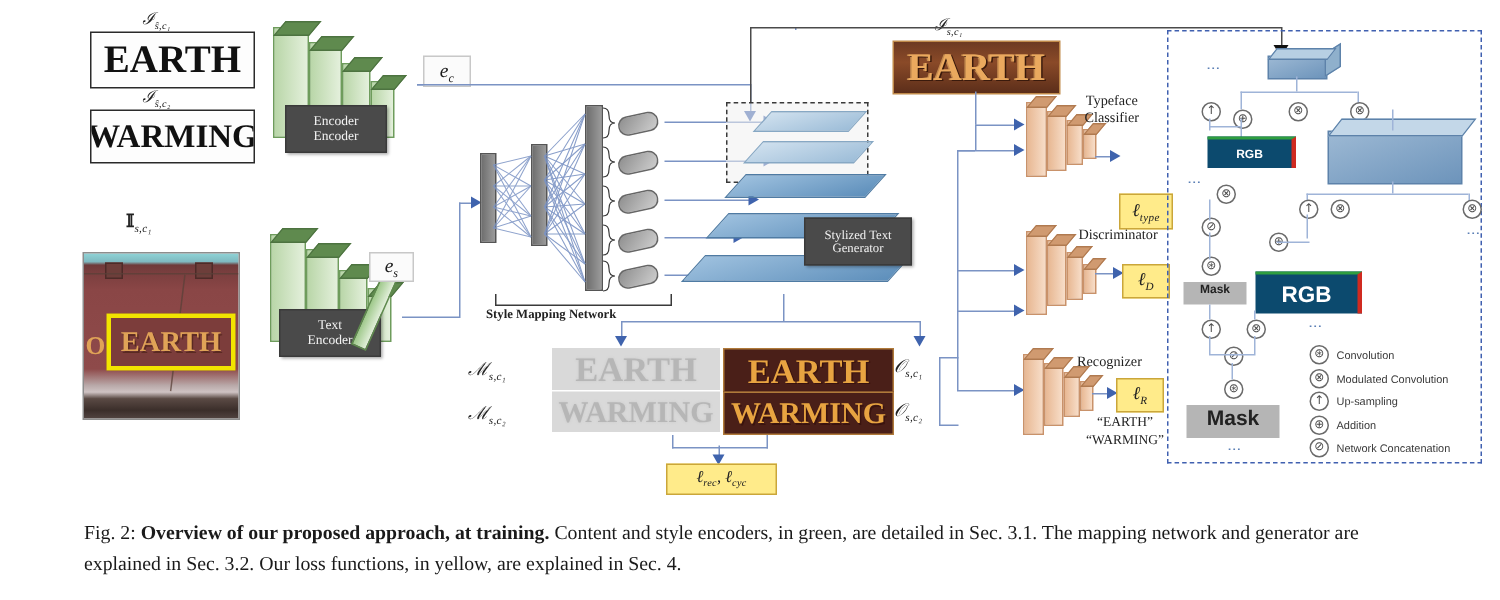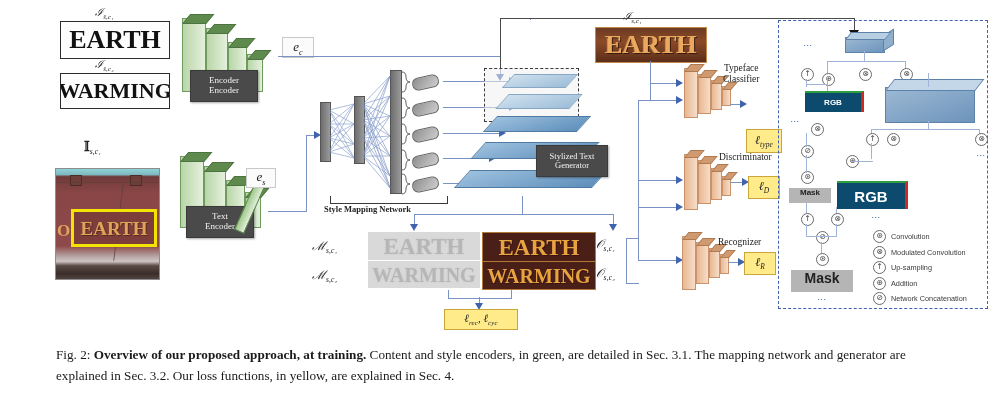--- a/index.html
+++ b/index.html
@@ -411,20 +411,24 @@
     <div class="abs" style="left:40px;top:22px;width:7px;height:6px;background:#d09a70;transform:skewX(-40deg);transform-origin:bottom left;border:1px solid #b07a50;"></div>
   </div>
   <div class="abs lbl" style="left:718px;top:237px;font-size:9.5px;line-height:1.15;">
     <div>Recognizer</div>
   </div>
   <div class="abs ln lnh" style="left:728px;top:262px;width:12px;"></div>
   <div class="abs arrowR" style="left:738px;top:258px;"></div>
   <div class="abs loss" style="left:744px;top:252px;width:30px;height:21px;font-size:12px;">
     <span><span>ℓ</span><span class="sub">R</span></span>
   </div>
+  <div class="abs lbl" style="left:714px;top:276px;font-size:9px;text-align:center;line-height:1.3;width:72px;">
+    <div>“EARTH”</div>
+      <div>“WARMING”</div>
+  </div>
 
   <div class="abs ln lnv" style="left:530px;top:18px;height:2px;"></div>
   <div class="abs ln lnh" style="left:500px;top:18px;width:354px;background:#4a4a4a;"></div>
   <div class="abs ln lnv" style="left:500px;top:18px;height:50px;background:#4a4a4a;"></div>
   <div class="abs ln lnv" style="left:854px;top:18px;height:14px;background:#4a4a4a;"></div>
   <div class="abs arrowDk" style="left:849px;top:30px;"></div>
 
   <div class="abs dashbox" style="left:778px;top:20px;width:208px;height:287px;">
 
     <div class="blk" style="left:66px;top:16px;width:38px;height:14px;"></div>

